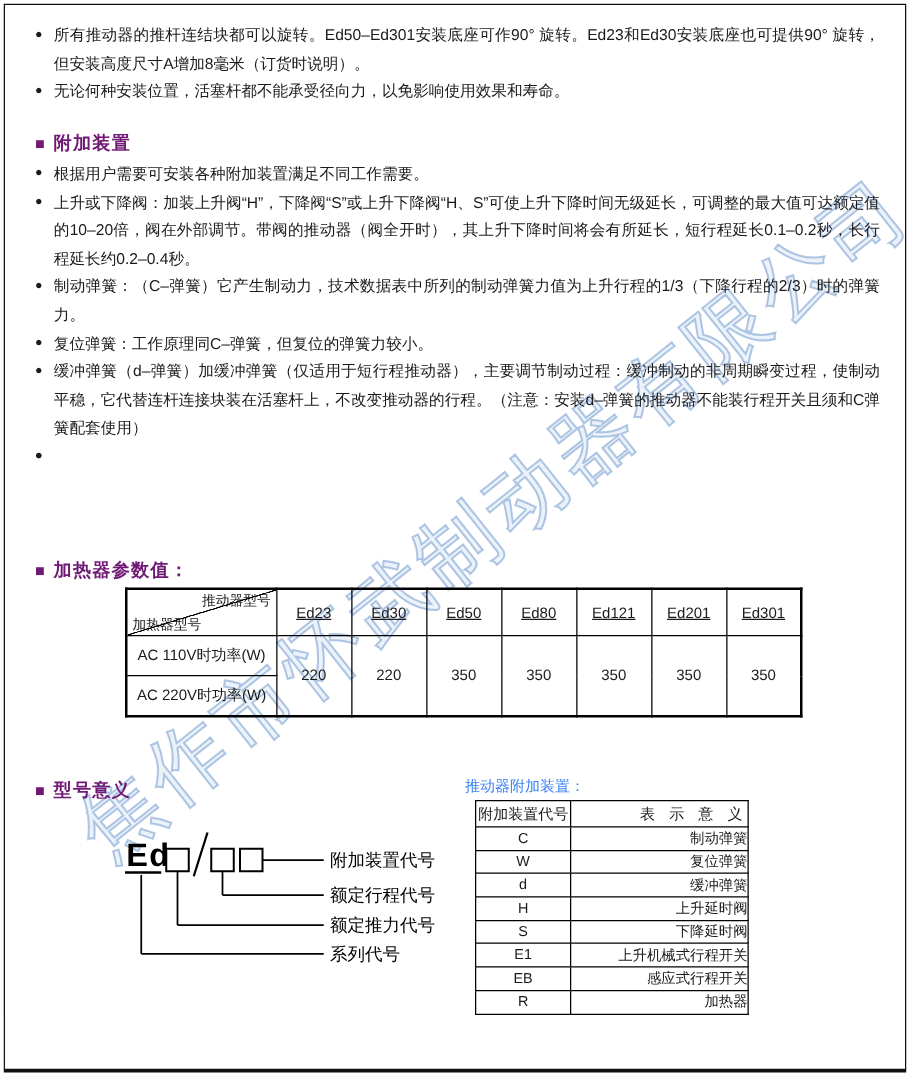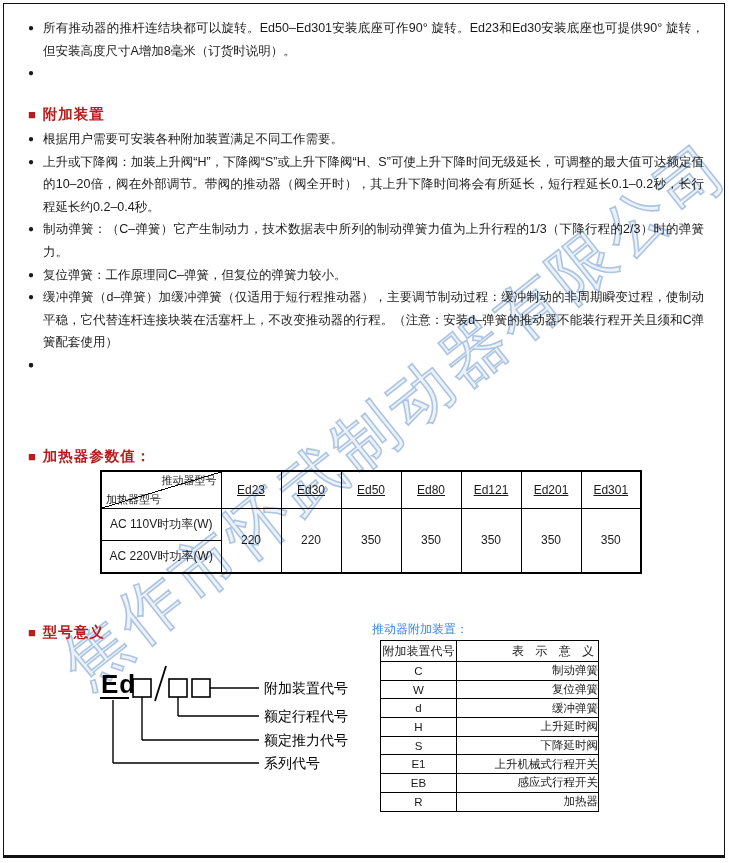--- a/index.html
+++ b/index.html
@@ -24,21 +24,21 @@
     pointer-events:none; z-index:0;
   }
   .layer { position:absolute; left:0; top:0; width:729px; height:863px; z-index:1; }
 
   
   .bullets { position:absolute; width:676px; }
   .bullet { position:relative; padding-left:15px; font-size:12.5px; line-height:22.6px; text-align:justify; }
   .bullet .dot { position:absolute; left:0; top:0; font-size:10px; }
 
   
-  .sec-h { position:absolute; font-size:14.5px; font-weight:bold; color:#b91c1c; letter-spacing:1px;font-family:Liberation Serif, serif; }
+  .sec-h { position:absolute; font-size:14.5px; font-weight:bold; color:#701a75; letter-spacing:1px;font-family:Liberation Serif, serif; }
   .sec-h .marker { margin-right:6px; font-size:13px; }
 
   
   table { border-collapse:collapse; }
   .heater-table { position:absolute; left:100px; top:470px; border:2px solid #000; table-layout:fixed; }
   .heater-table th, .heater-table td { border:1px solid #000; font-weight:normal; text-align:center; vertical-align:middle; }
   .heater-table .col-label { width:120px; }
   .heater-table .col-data  { width:60px;text-decoration:underline; }
   .heater-table .hrow th { height:32px; font-size:12px; }
   .heater-table .brow td { height:32px; font-size:12px;text-align:center; }
@@ -72,20 +72,21 @@
 
 <div class="layer">
 
   <div class="bullets" style="left:28px; top:17px;">
     <div class="bullet">
       <span class="dot">●</span>
       <span>所有推动器的推杆连结块都可以旋转。Ed50–Ed301安装底座可作90° 旋转。Ed23和Ed30安装底座也可提供90° 旋转，但安装高度尺寸A增加8毫米（订货时说明）。</span>
     </div>
     <div class="bullet">
       <span class="dot">●</span>
+      <span>无论何种安装位置，活塞杆都不能承受径向力，以免影响使用效果和寿命。</span>
     </div>
   </div>
 
   <div class="sec-h" style="left:28px; top:105px;">
     <span class="marker">■</span><span>附加装置</span>
   </div>
 
   <div class="bullets" style="left:28px; top:128px;">
     <div class="bullet">
       <span class="dot">●</span>

